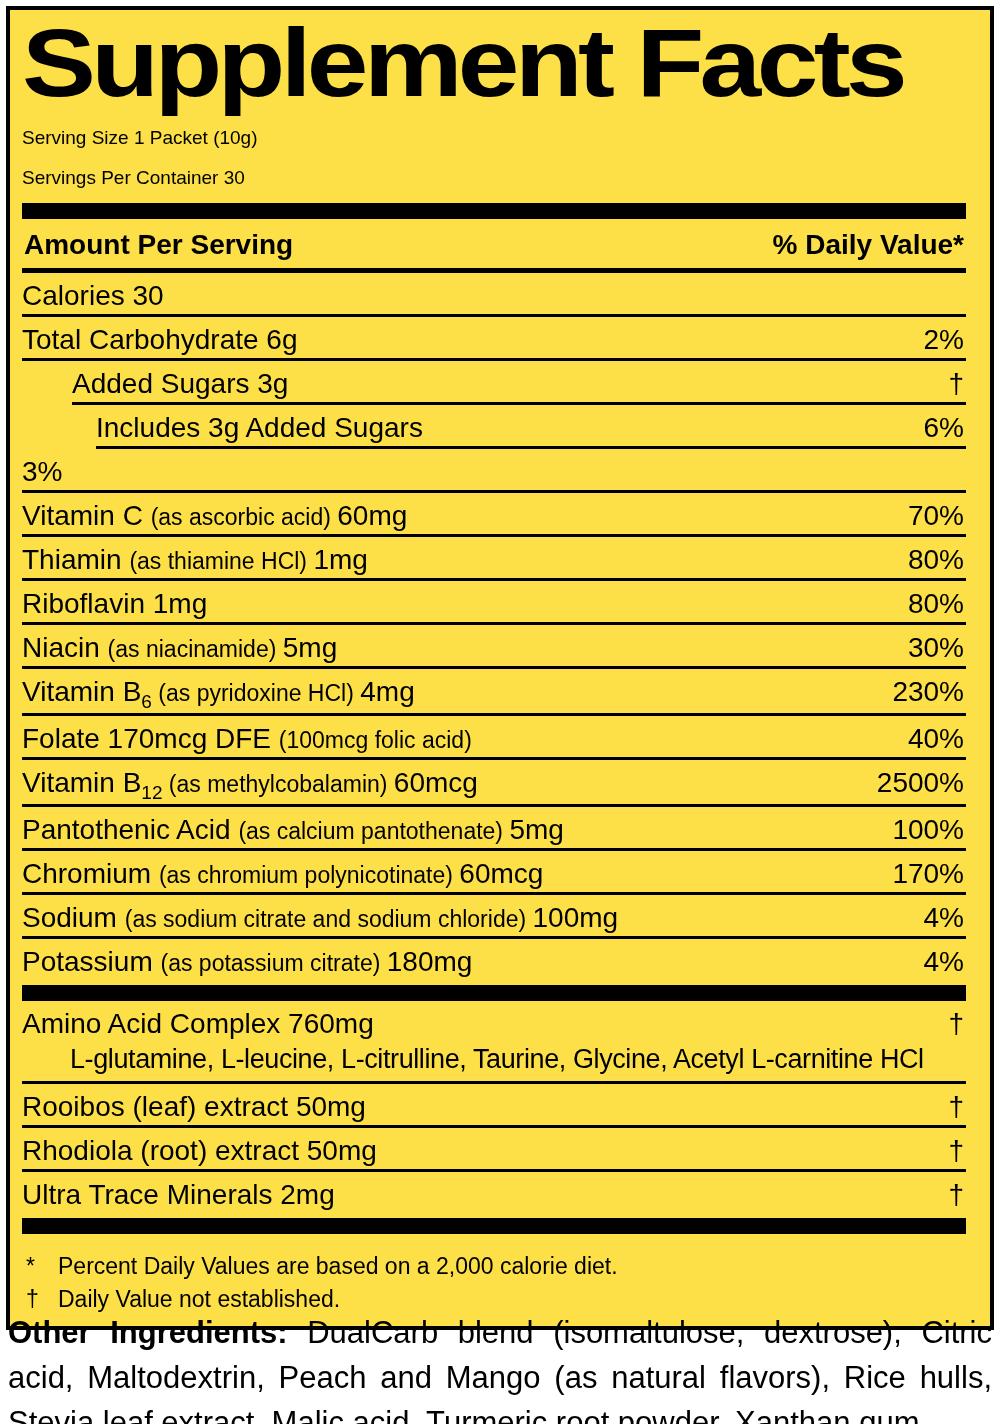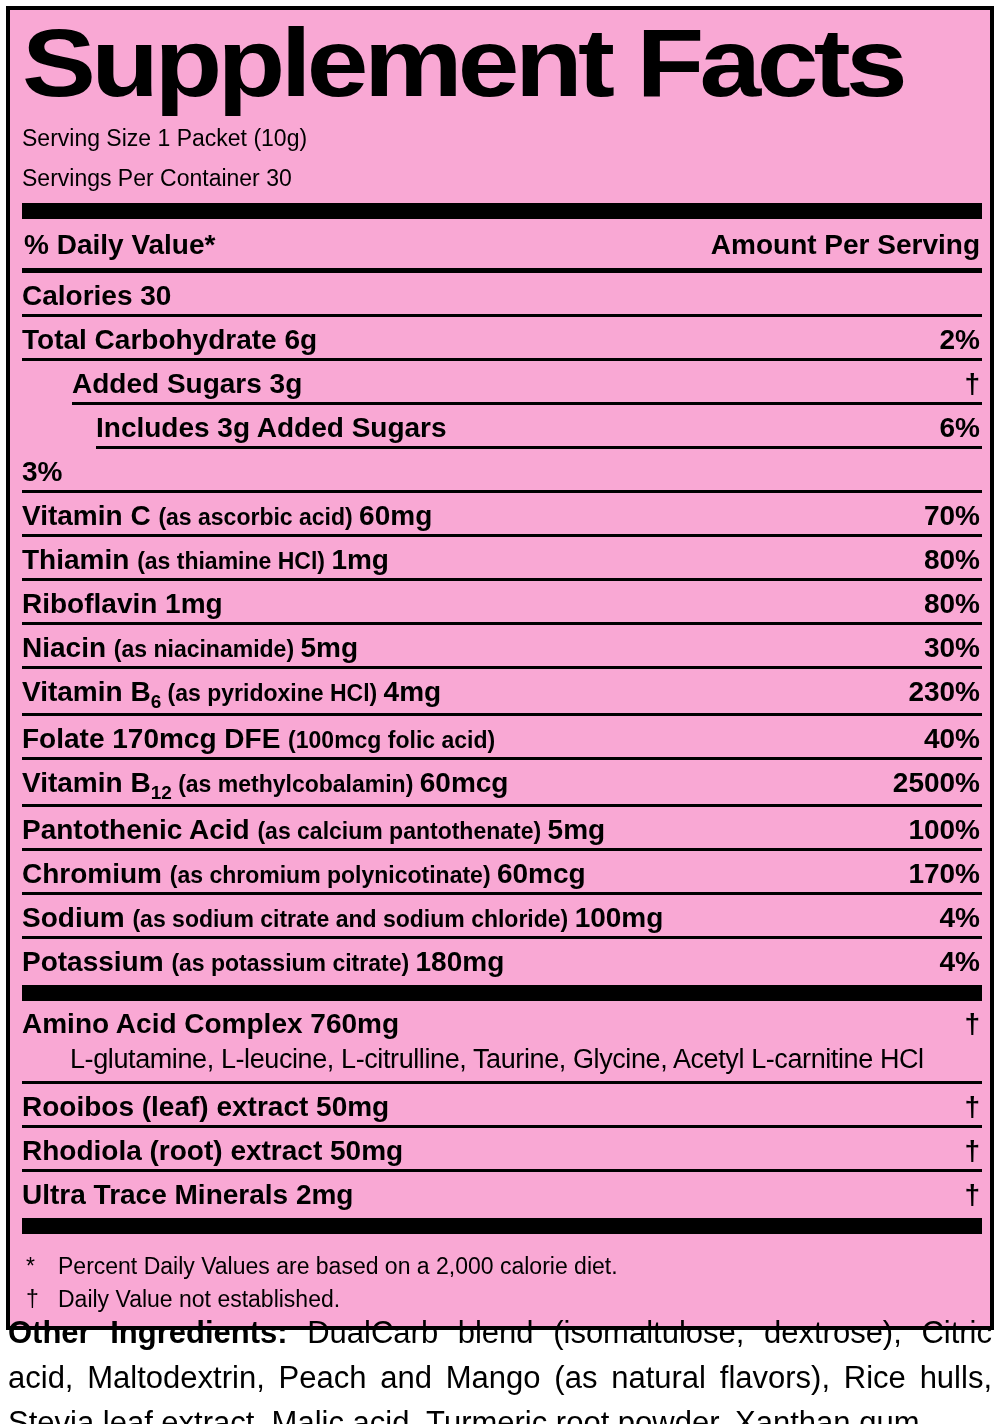--- a/index.html
+++ b/index.html
@@ -9,35 +9,35 @@
     background: #ffffff;
     color: #000000;
     font-family: "Liberation Sans", sans-serif;
     -webkit-font-smoothing: antialiased;
   }
   .panel {
     position: absolute;
     left: 6px; top: 6px;
     width: 988px;
     border: 4px solid #000;
-    background: #f9a8d4;
-    padding: 0 8px 10px 12px;
+    background: #fde047;
+    padding: 0 24px 10px 12px;
   }
   .title {
     font-size: 96px;
     font-weight: bold;
     letter-spacing: -4px;
     line-height: 1.02;
     white-space: nowrap;
     transform: scaleX(1.155);
     transform-origin: 0 50%;
     margin: 4px 0 6px 0;
   }
   .serving-line {
-    font-size: 23px;
+    font-size: 19px;
     line-height: 40px;
   }
   .bar-thick {
     height: 16px;
     background: #000;
     margin: 5px 0 0 0;
   }
   .header-row {
     display: flex;
     justify-content: space-between;
@@ -47,21 +47,20 @@
     padding: 10px 2px 7px 2px;
   }
   .sep-medium { height: 5px; background: #000; }
   .sep { height: 3px; background: #000; }
   .row-line {
     display: flex;
     justify-content: space-between;
     align-items: baseline;
     min-height: 41px;
     padding: 7px 2px 0 0;
-    font-weight: bold;
   }
   .row-label { white-space: nowrap; }
   .seg-main { font-size: 28px; }
   .seg-small { font-size: 23px; }
   .seg-sub { font-size: 19px; vertical-align: -7px; }
   .row-value { font-size: 28px; }
   .row-subline {
     font-size: 27px;
     letter-spacing: -0.4px;
     white-space: nowrap;
@@ -90,22 +89,22 @@
 
 <div class="panel">
   <div class="title">Supplement Facts</div>
 
   <div class="serving-line">Serving Size 1 Packet (10g)</div>
   <div class="serving-line">Servings Per Container 30</div>
 
   <div class="bar-thick"></div>
 
   <div class="header-row">
+    <span>Amount Per Serving</span>
     <span>% Daily Value*</span>
-    <span>Amount Per Serving</span>
   </div>
   <div class="sep-medium"></div>
 
   <div>
       <div>
         <div class="row-line" style="padding-left: 0px;">
           <span class="row-label"><span class="seg-main">Calories 30</span></span>
           <span class="row-value"></span>
         </div>
         <div class="sep" style="margin-left: 0px;"></div>

